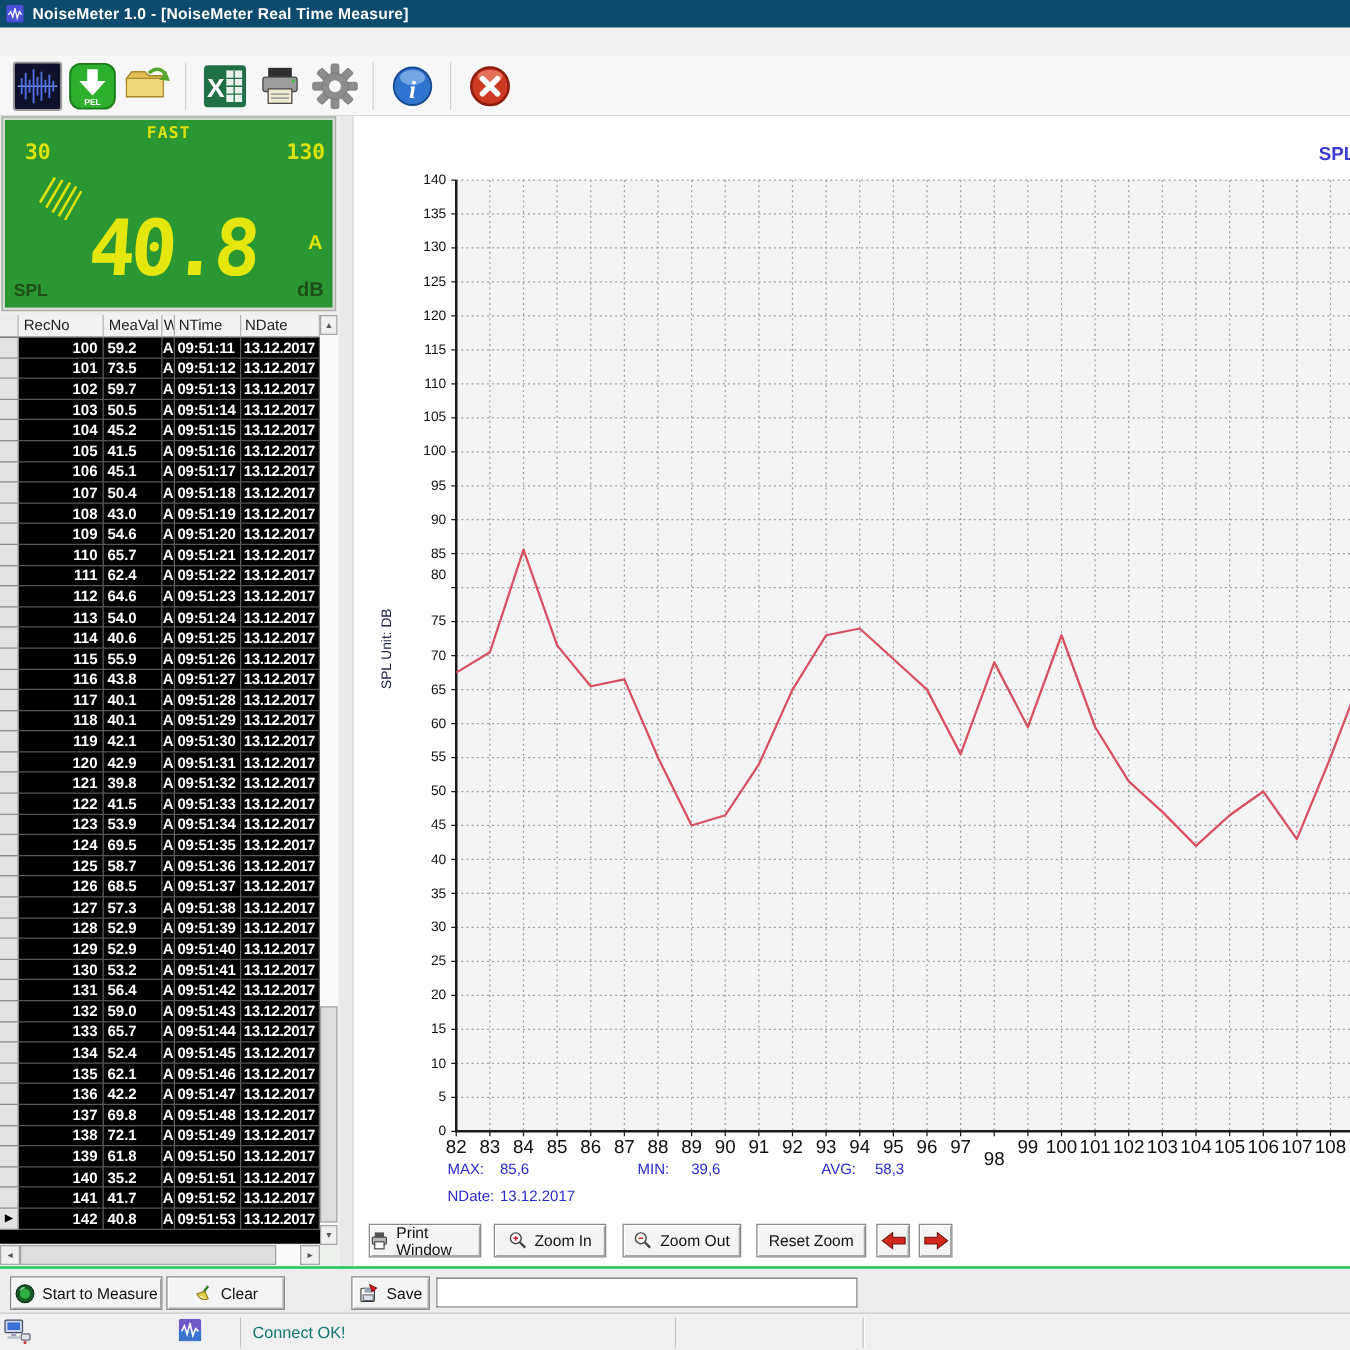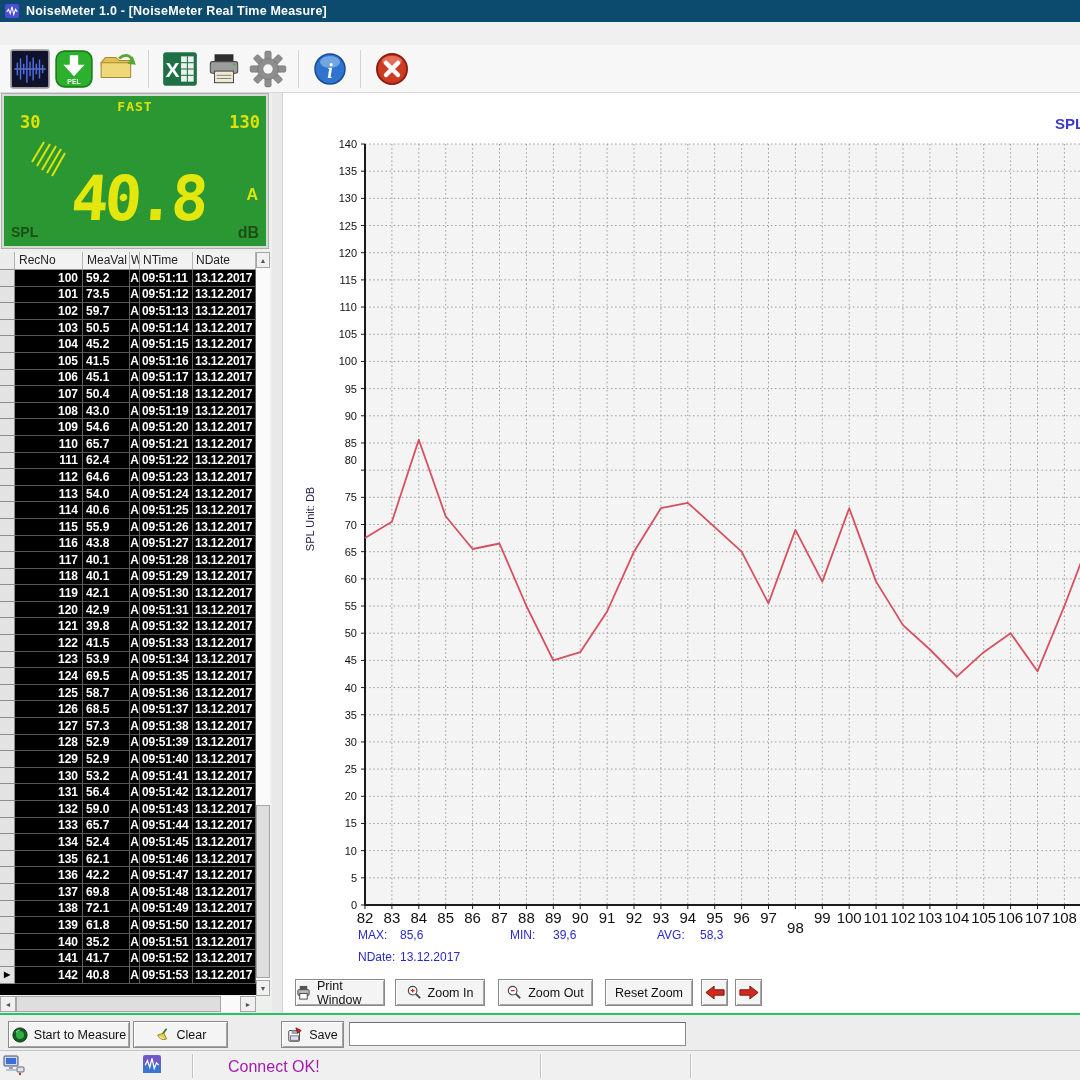--- a/index.html
+++ b/index.html
@@ -99,21 +99,21 @@
               border-top:2px solid #22c55e;box-sizing:border-box;}
   .bb-btn{position:absolute;top:6px;height:27px;}
   .bb-start{left:8px;width:122px}.bb-clear{left:133px;width:95px}.bb-save{left:281px;width:63px}
   .save-input{position:absolute;left:349px;top:7px;width:337px;height:24px;background:#fff;
               border:1px solid #8a8a8a;border-top-color:#6c6c6c;box-sizing:border-box;
               font:12px "Liberation Sans",sans-serif;padding:0 4px;}
   
   .statusbar{position:absolute;left:0;top:1050px;width:1080px;height:30px;background:#f0f0f0;
              border-top:1px solid #c6c6c6;box-sizing:border-box;}
   .sb-div{position:absolute;top:3px;height:24px;width:1px;background:#c2c2c2;box-shadow:1px 0 0 #fcfcfc;}
-  .sb-msg{position:absolute;left:202px;top:7px;font-size:16px;color:#a21caf;margin-left:26px;}
+  .sb-msg{position:absolute;left:202px;top:7px;font-size:13px;color:#0f766e;}
   .sb-icon1{position:absolute;left:3px;top:3px;}
   .sb-icon2{position:absolute;left:143px;top:4px;}
 </style>
 </head>
 <body>
 
 <div class="app">
 
   <div class="titlebar">
     <span style="display:flex">

